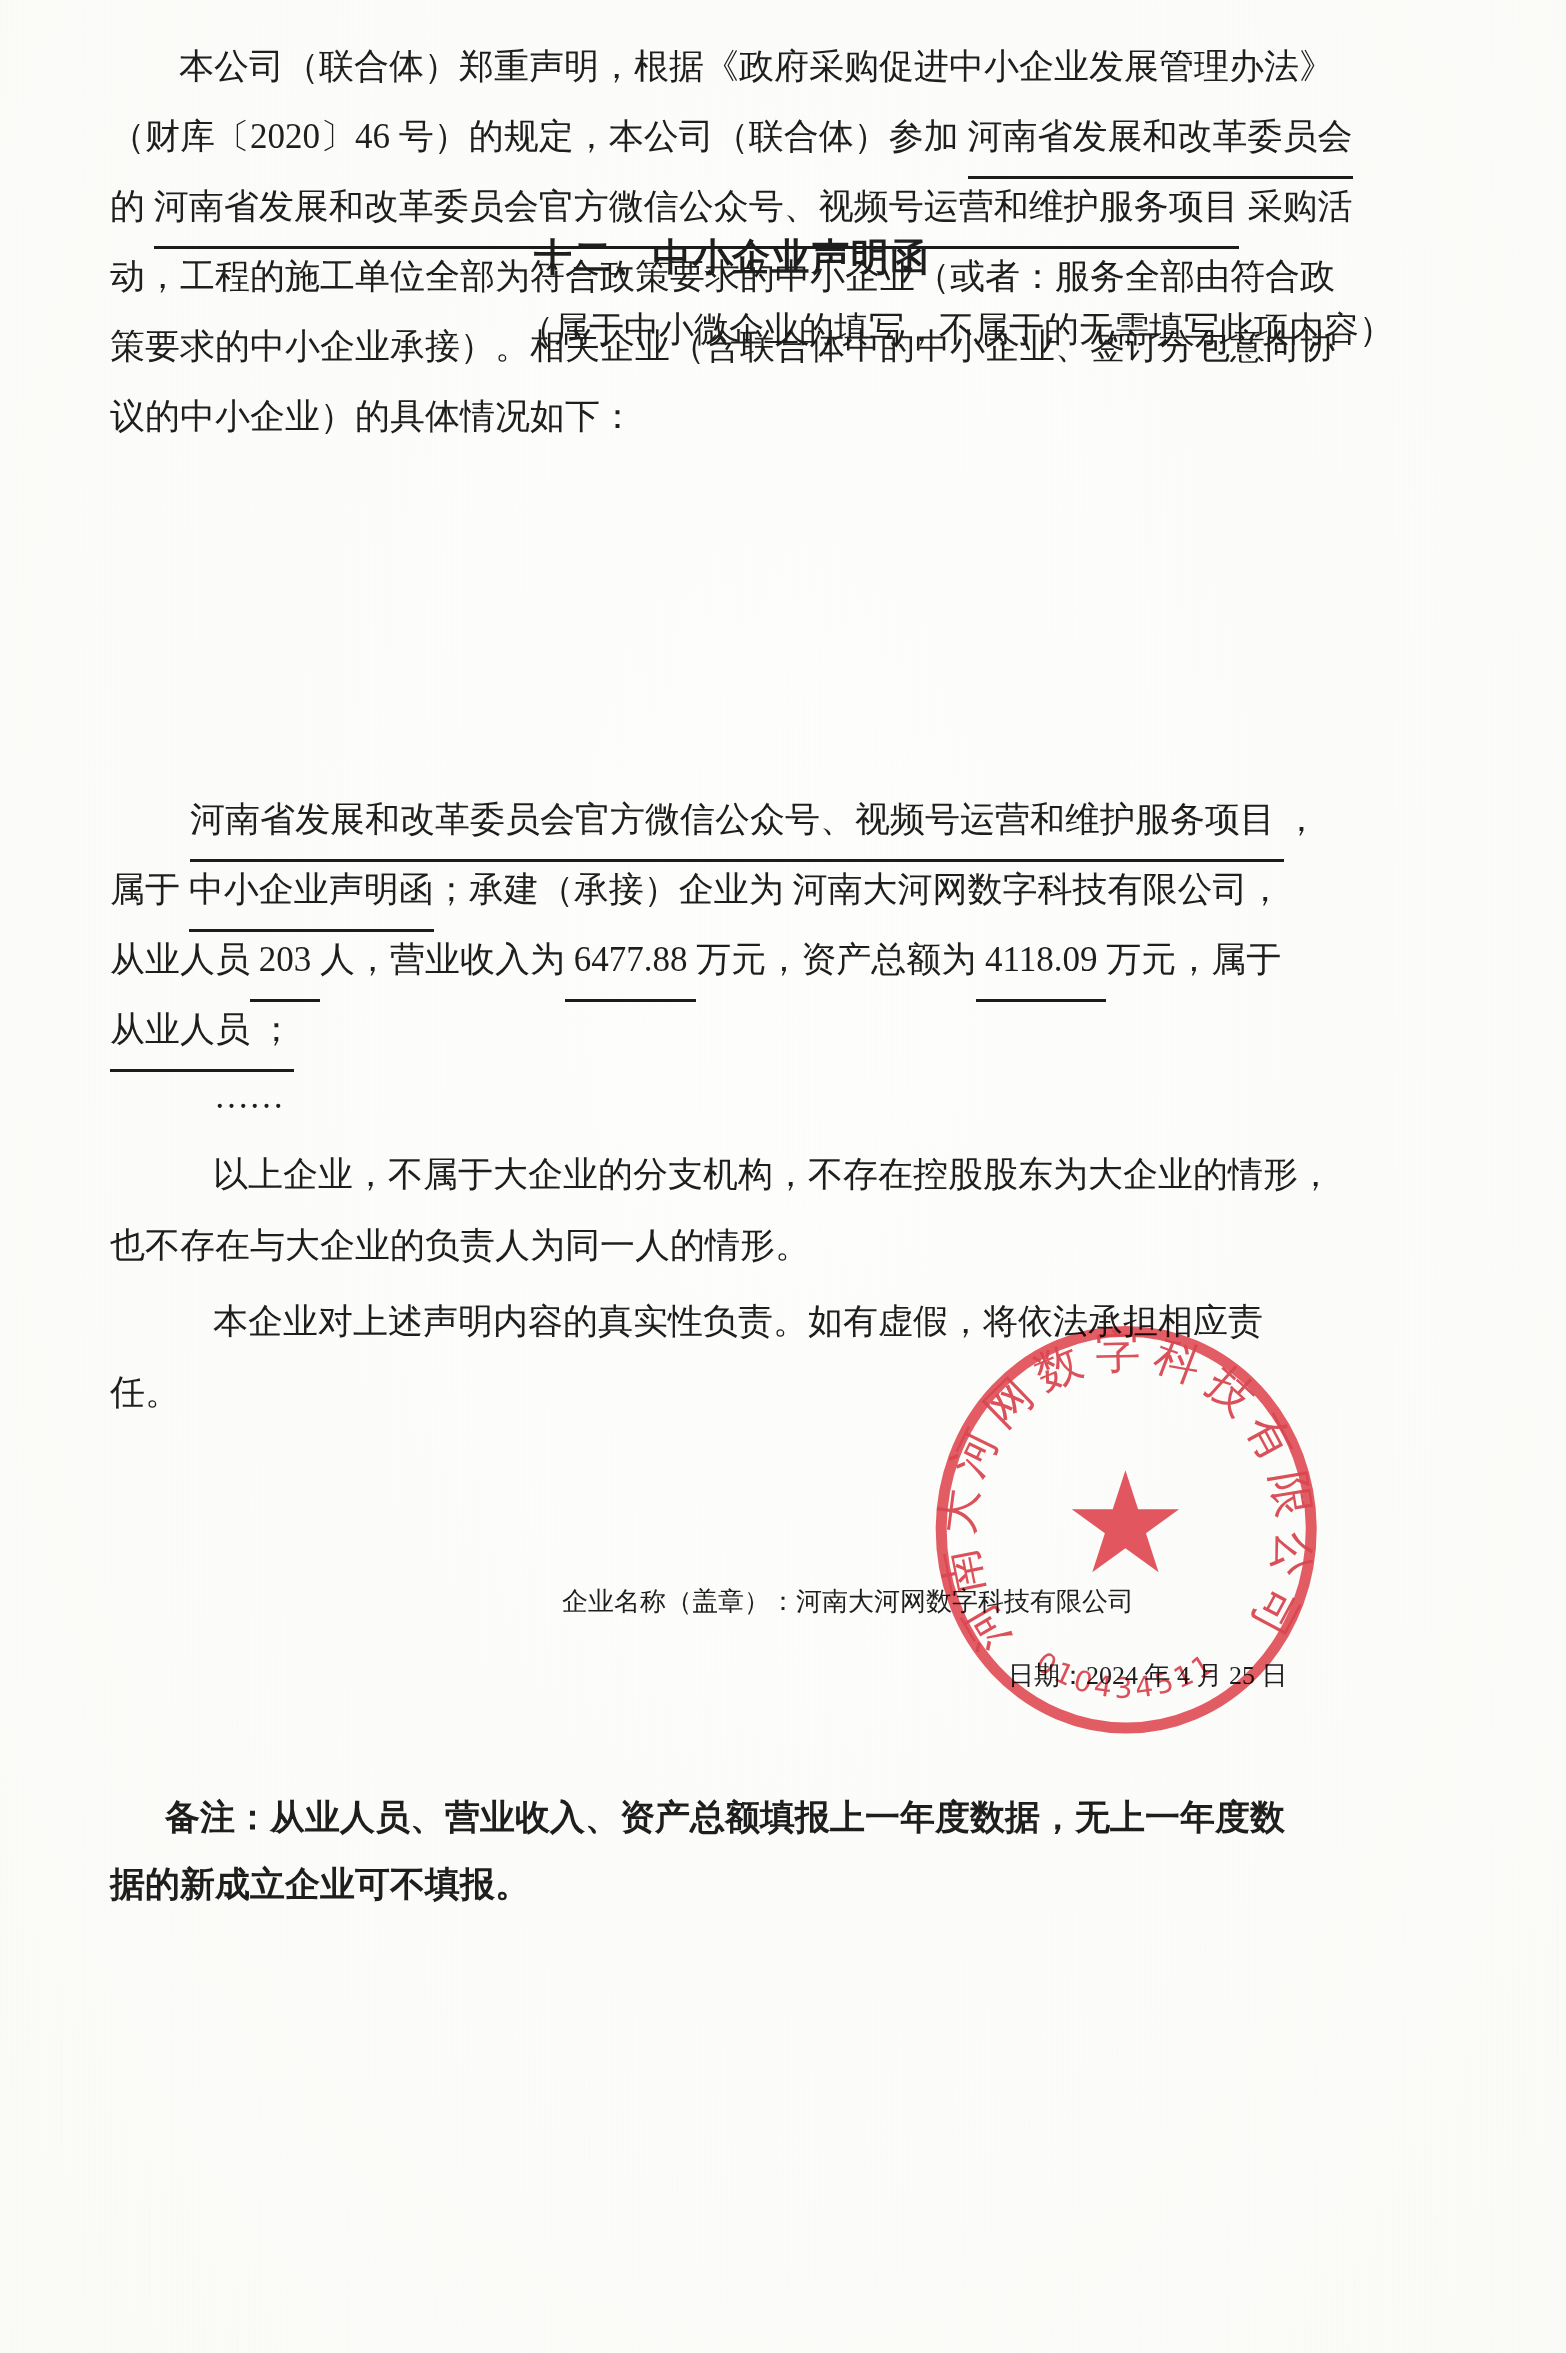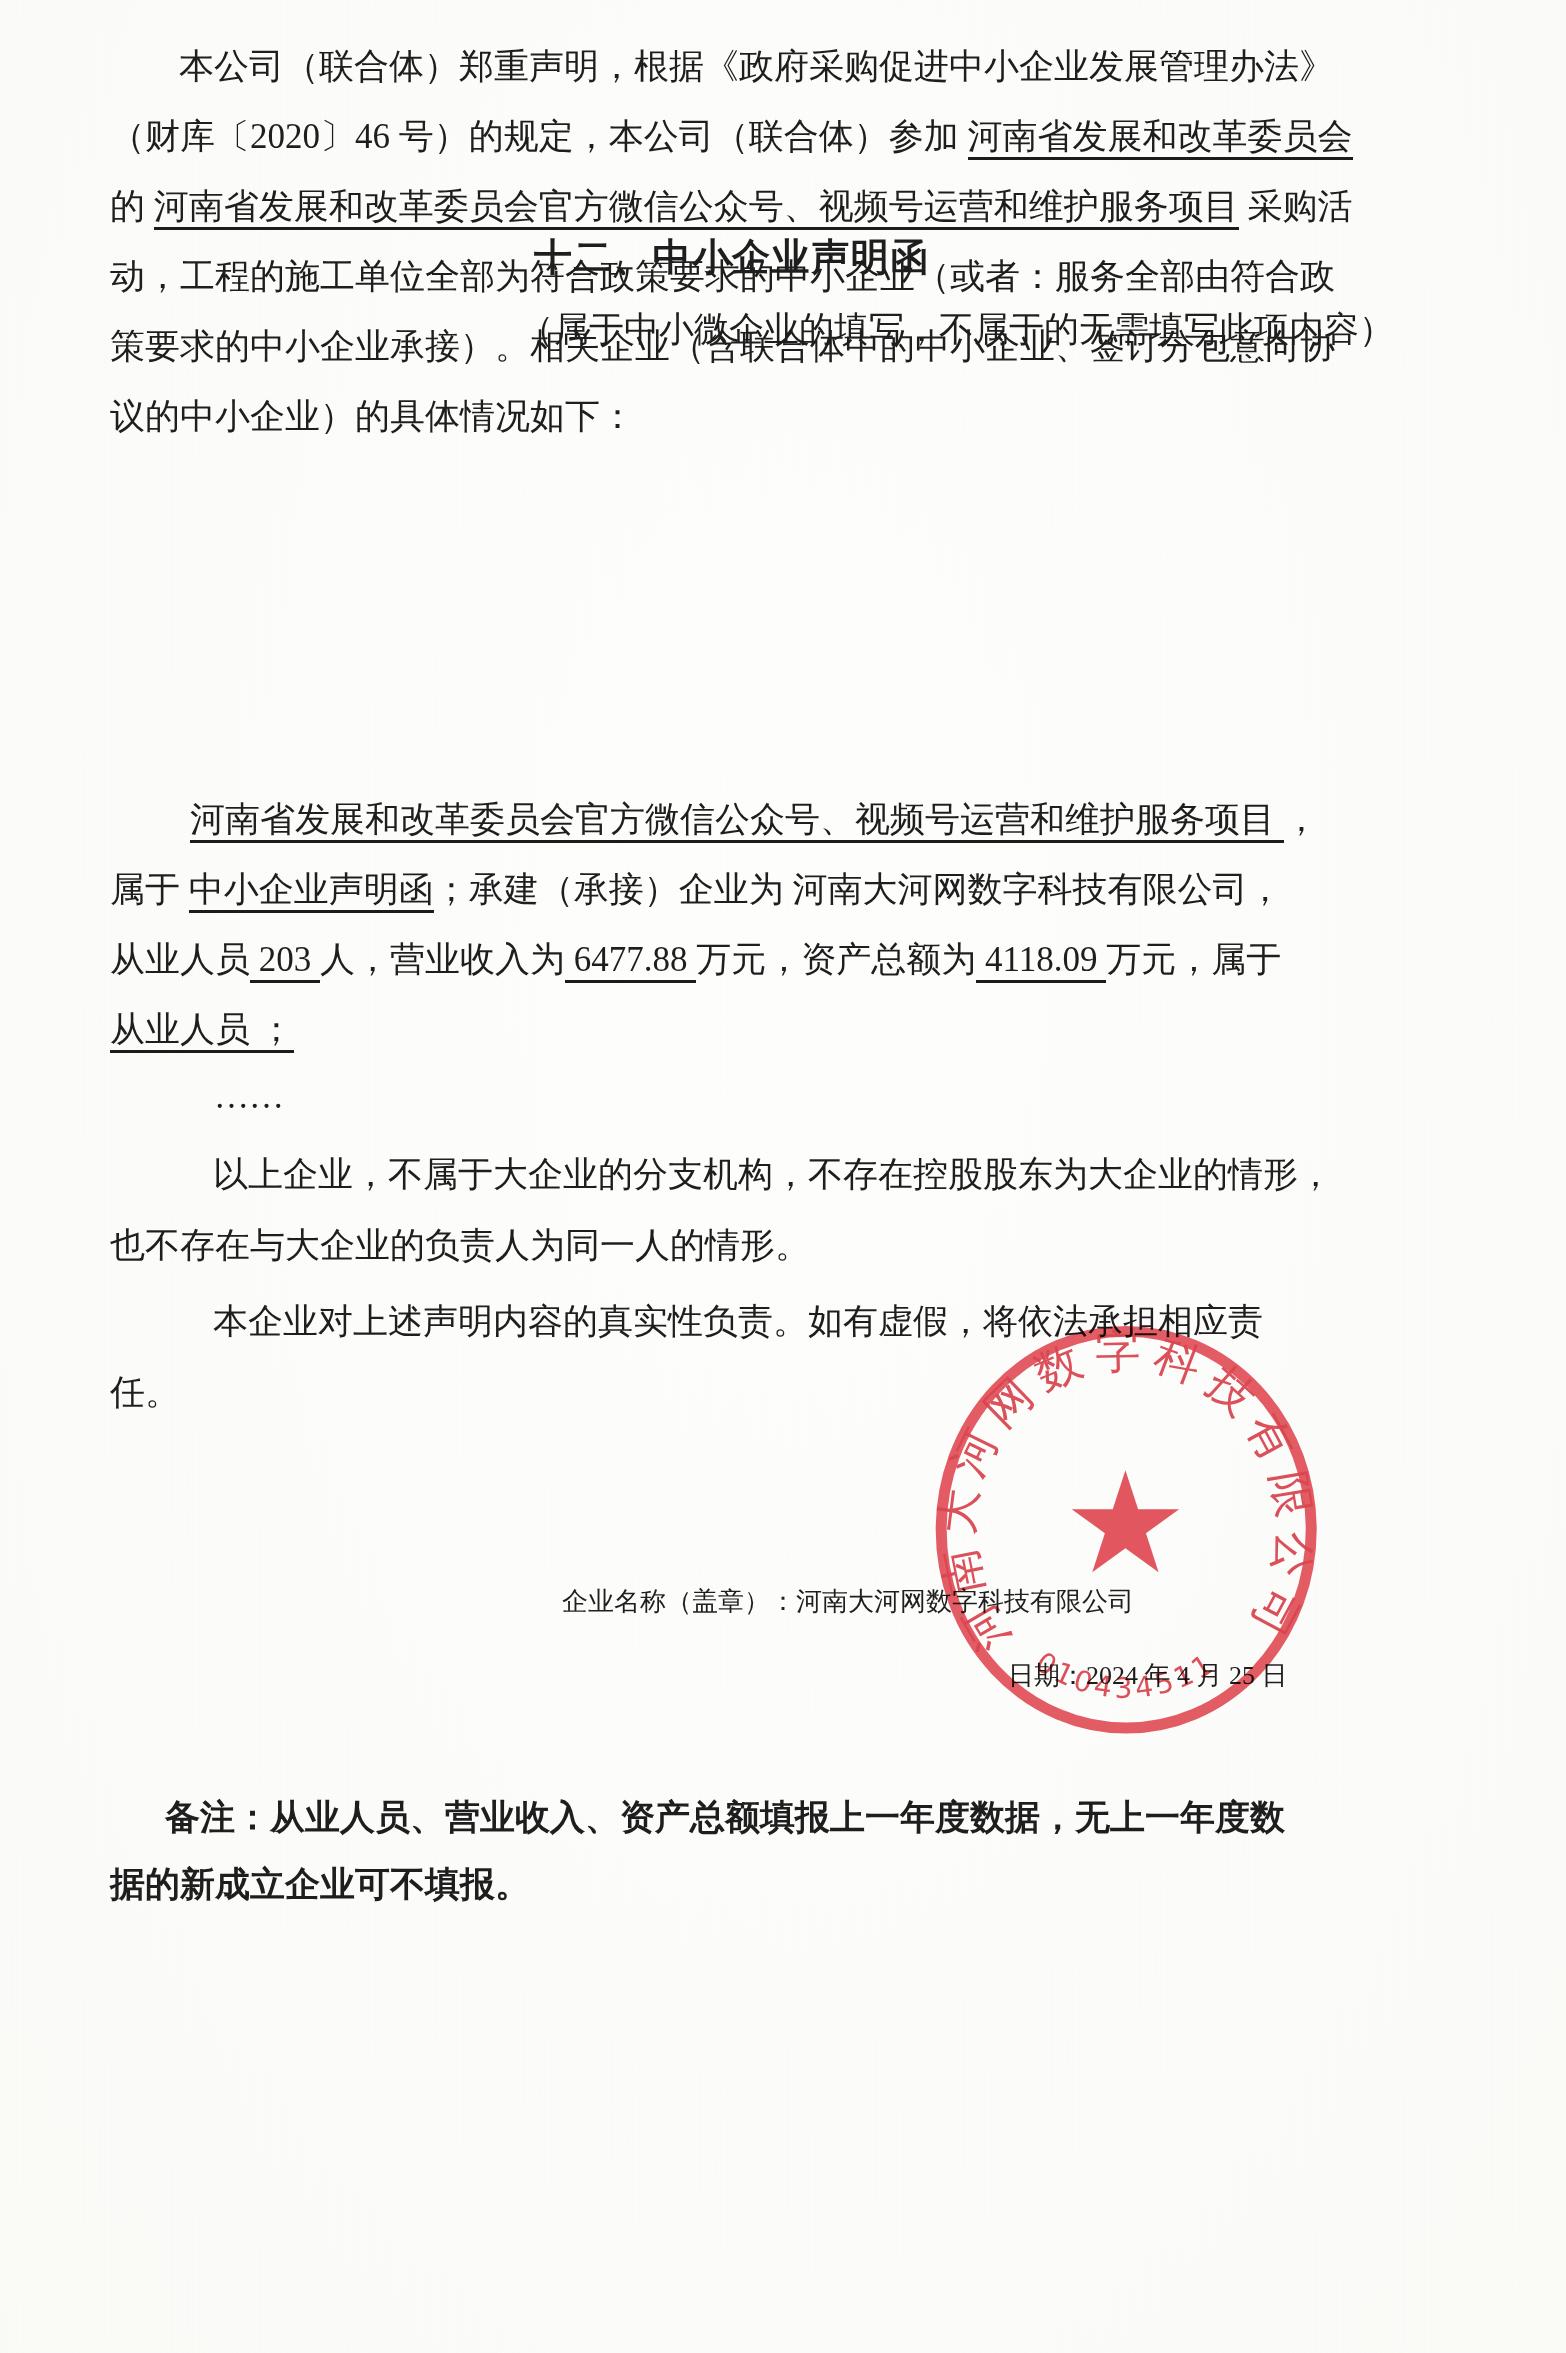--- a/index.html
+++ b/index.html
@@ -26,21 +26,21 @@
   }
   .para {
     position:absolute; left:110px; width:1287px;
     font-size:35px; line-height:70px;
   }
   .line { white-space:pre; height:70px; }
   .p3 .line, .p4 .line { height:71px; line-height:71px; }
   .indent-2 { text-indent:69px;margin-top:32px; }
   .indent-2b { text-indent:80px; }
   .indent-3 { text-indent:103px; }
-  .u { border-bottom:3.1px solid #1c1c1c; padding-bottom:1px; }
+  .u { border-bottom:3.1px solid #1c1c1c; padding-bottom:20px; }
   .sig-line { position:absolute; font-size:26px; line-height:69px; white-space:pre; }
   .sig-company { top:1567px; left:562px; }
   .sig-date { top:1641px; left:1008px; }
   .note {
     position:absolute; top:1784px; left:110px; width:1287px;
     font-size:35px; font-weight:bold; line-height:67px;
   }
   .note .line { height:67px; line-height:67px; }
   .note-indent { text-indent:55px; }
   .stamp {

